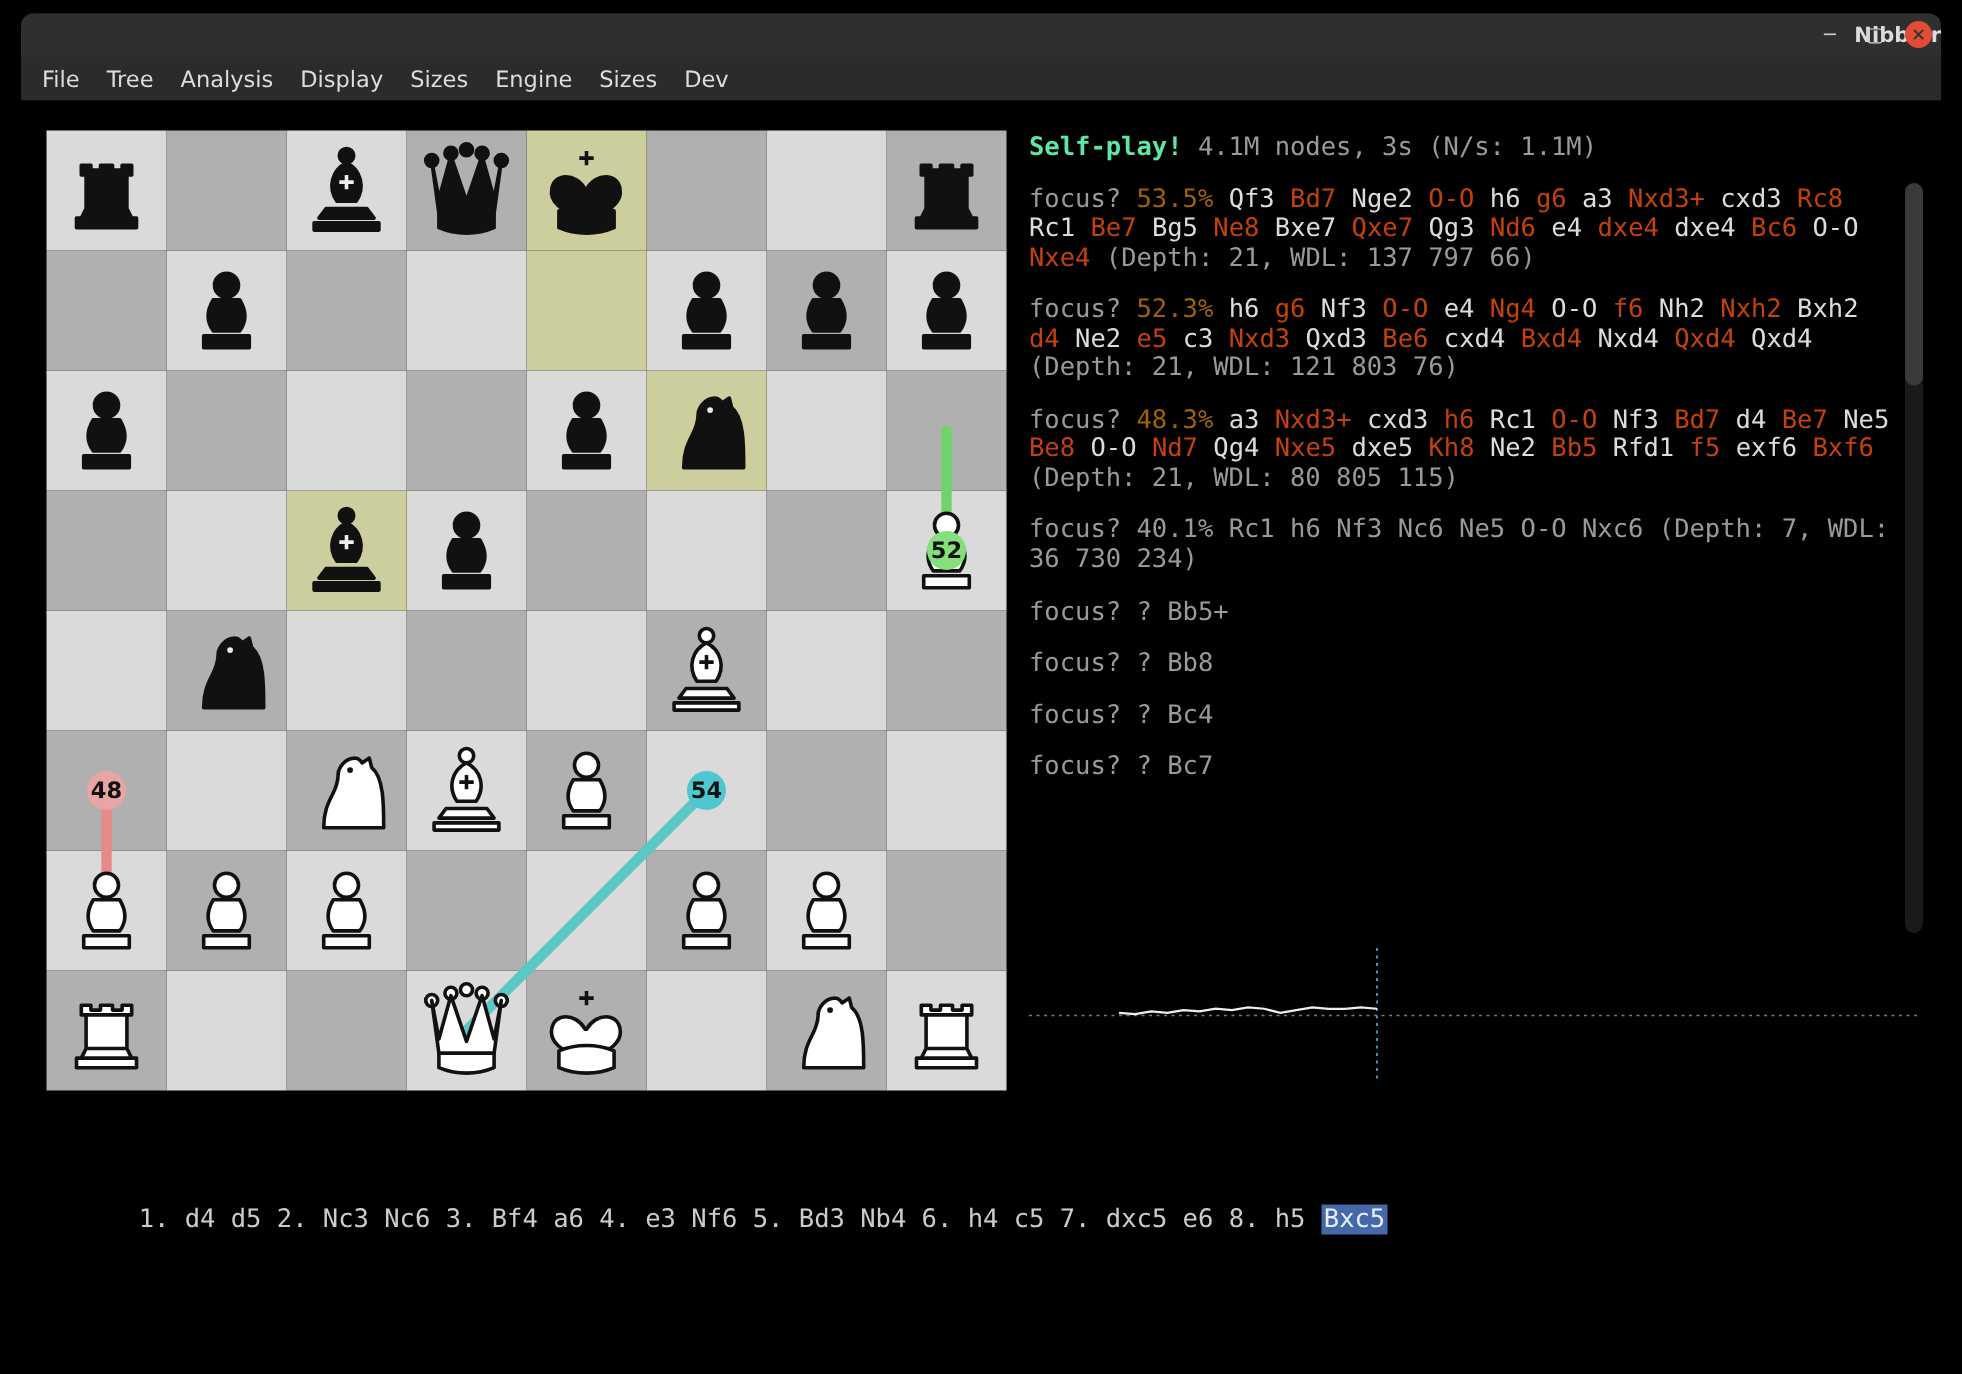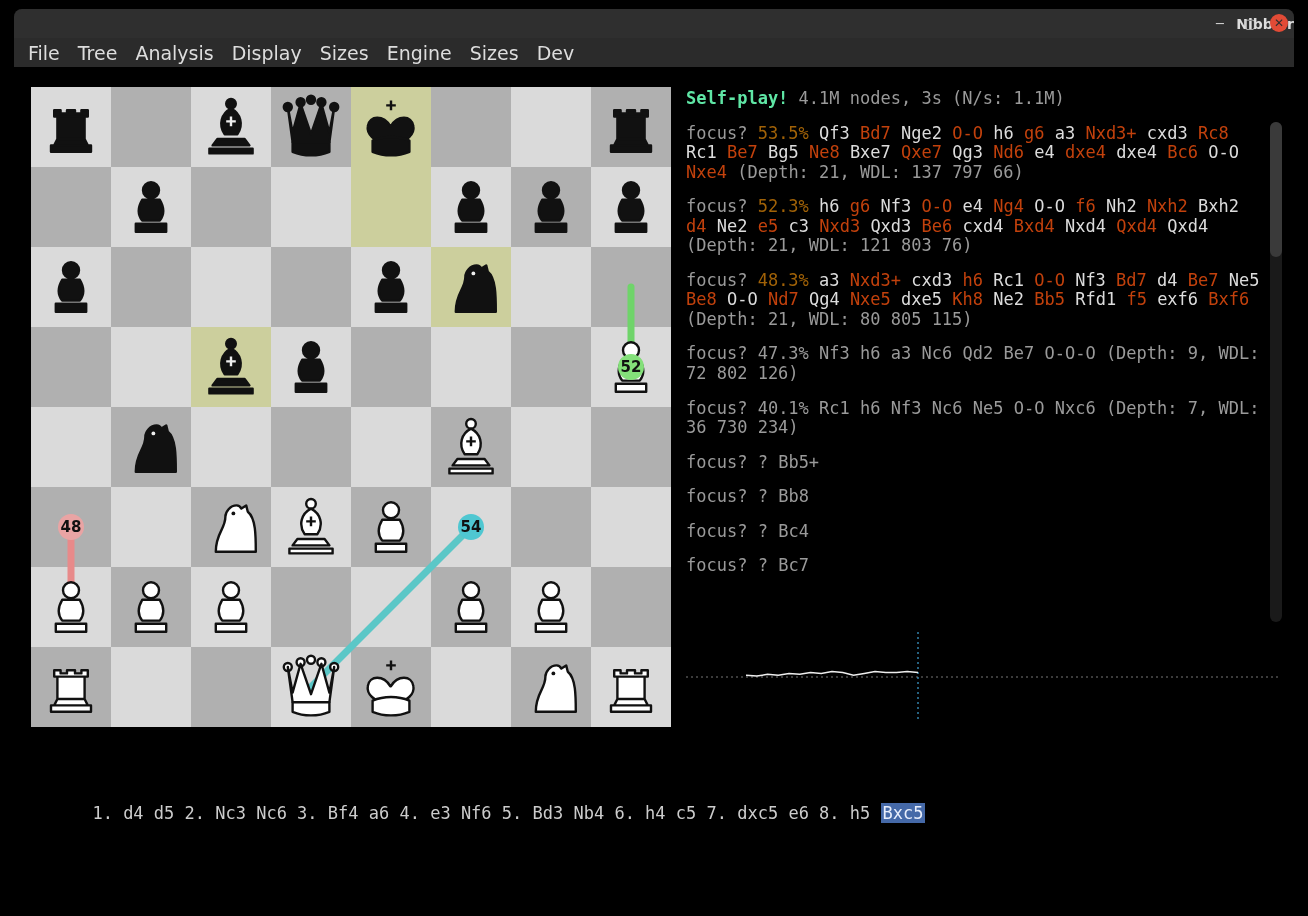--- a/index.html
+++ b/index.html
@@ -62,21 +62,21 @@
     font-size: 12px;
   }
   .menubar {
     height: 29px;
     background: #2b2b2b;
     display: flex;
     align-items: center;
     padding-left: 6px;
     gap: 2px;
     font-family: "DejaVu Sans", Arial, sans-serif;
-    font-size: 19px;
+    font-size: 15px;
     color: #ddd;
   }
   .menuitem {
     padding: 3px 8px;
     cursor: pointer;
   }
   .content {
     flex: 1;
     background: #000;
     position: relative;
@@ -558,21 +558,20 @@
 
     <div class="moves">
       <span>1. d4 d5 2. Nc3 Nc6 3. Bf4 a6 4. e3 Nf6 5. Bd3 Nb4 6. h4 c5 7. dxc5 e6 8. h5 </span><span class="last">Bxc5</span><span> </span>
     </div>
 
     <div class="analysis" id="analysis">
         <div class="line"><span class="selfplay">Self-play!</span><span class="stats"> 4.1M nodes, 3s (N/s: 1.1M)</span></div>
         <div class="line"><span class="focus">focus? </span><span class="pct">53.5%</span> <span class="wm">Qf3</span> <span class="bm">Bd7</span> <span class="wm">Nge2</span> <span class="bm">O-O</span> <span class="wm">h6</span> <span class="bm">g6</span> <span class="wm">a3</span> <span class="bm">Nxd3+</span> <span class="wm">cxd3</span> <span class="bm">Rc8</span> <span class="wm">Rc1</span> <span class="bm">Be7</span> <span class="wm">Bg5</span> <span class="bm">Ne8</span> <span class="wm">Bxe7</span> <span class="bm">Qxe7</span> <span class="wm">Qg3</span> <span class="bm">Nd6</span> <span class="wm">e4</span> <span class="bm">dxe4</span> <span class="wm">dxe4</span> <span class="bm">Bc6</span> <span class="wm">O-O</span> <span class="bm">Nxe4</span> <span class="depth">(Depth: 21, WDL: 137 797 66)</span></div>
         <div class="line"><span class="focus">focus? </span><span class="pct">52.3%</span> <span class="wm">h6</span> <span class="bm">g6</span> <span class="wm">Nf3</span> <span class="bm">O-O</span> <span class="wm">e4</span> <span class="bm">Ng4</span> <span class="wm">O-O</span> <span class="bm">f6</span> <span class="wm">Nh2</span> <span class="bm">Nxh2</span> <span class="wm">Bxh2</span> <span class="bm">d4</span> <span class="wm">Ne2</span> <span class="bm">e5</span> <span class="wm">c3</span> <span class="bm">Nxd3</span> <span class="wm">Qxd3</span> <span class="bm">Be6</span> <span class="wm">cxd4</span> <span class="bm">Bxd4</span> <span class="wm">Nxd4</span> <span class="bm">Qxd4</span> <span class="wm">Qxd4</span> <span class="depth">(Depth: 21, WDL: 121 803 76)</span></div>
         <div class="line"><span class="focus">focus? </span><span class="pct">48.3%</span> <span class="wm">a3</span> <span class="bm">Nxd3+</span> <span class="wm">cxd3</span> <span class="bm">h6</span> <span class="wm">Rc1</span> <span class="bm">O-O</span> <span class="wm">Nf3</span> <span class="bm">Bd7</span> <span class="wm">d4</span> <span class="bm">Be7</span> <span class="wm">Ne5</span> <span class="bm">Be8</span> <span class="wm">O-O</span> <span class="bm">Nd7</span> <span class="wm">Qg4</span> <span class="bm">Nxe5</span> <span class="wm">dxe5</span> <span class="bm">Kh8</span> <span class="wm">Ne2</span> <span class="bm">Bb5</span> <span class="wm">Rfd1</span> <span class="bm">f5</span> <span class="wm">exf6</span> <span class="bm">Bxf6</span> <span class="depth">(Depth: 21, WDL: 80 805 115)</span></div>
-        <div class="line"><span class="focus">focus? </span><span class="stats">47.3%</span> <span class="stats">Nf3</span> <span class="stats">h6</span> <span class="stats">a3</span> <span class="stats">Nc6</span> <span class="stats">Qd2</span> <span class="stats">Be7</span> <span class="stats">O-O-O</span> <span class="depth">(Depth: 9, WDL: 72 802 126)</span></div>
         <div class="line"><span class="focus">focus? </span><span class="stats">40.1%</span> <span class="stats">Rc1</span> <span class="stats">h6</span> <span class="stats">Nf3</span> <span class="stats">Nc6</span> <span class="stats">Ne5</span> <span class="stats">O-O</span> <span class="stats">Nxc6</span> <span class="depth">(Depth: 7, WDL: 36 730 234)</span></div>
         <div class="line"><span class="focus">focus? </span><span class="stats">?</span> <span class="stats">Bb5+</span></div>
         <div class="line"><span class="focus">focus? </span><span class="stats">?</span> <span class="stats">Bb8</span></div>
         <div class="line"><span class="focus">focus? </span><span class="stats">?</span> <span class="stats">Bc4</span></div>
         <div class="line"><span class="focus">focus? </span><span class="stats">?</span> <span class="stats">Bc7</span></div>
       </div>
 
     <div class="scroll-track">
       <div class="scroll-thumb"></div>
     </div>

